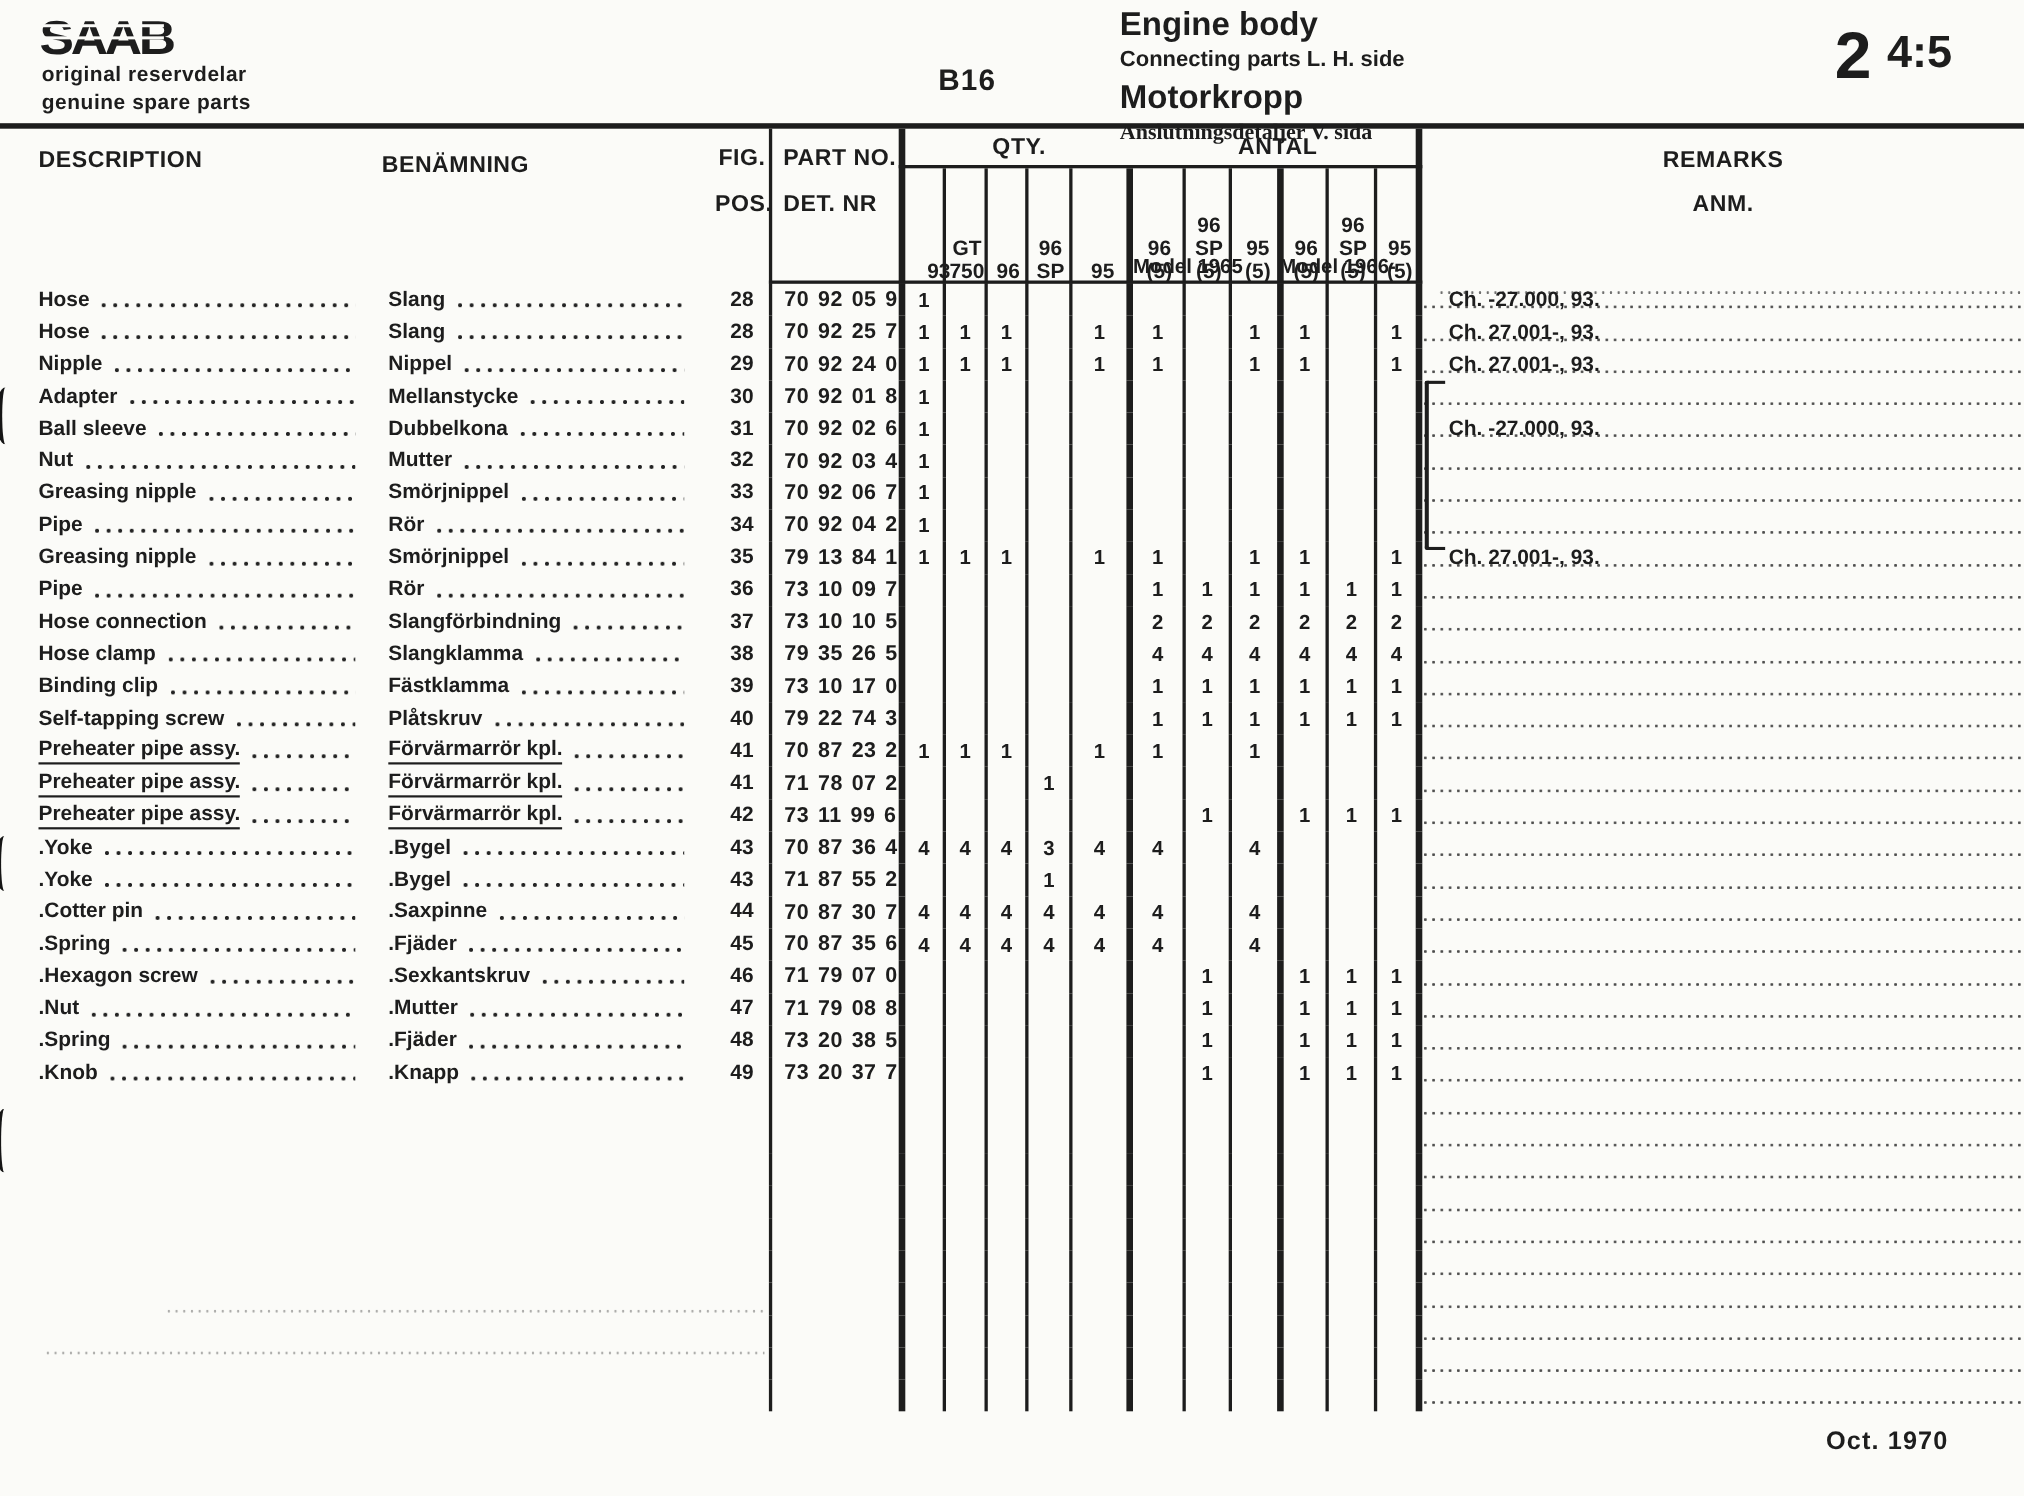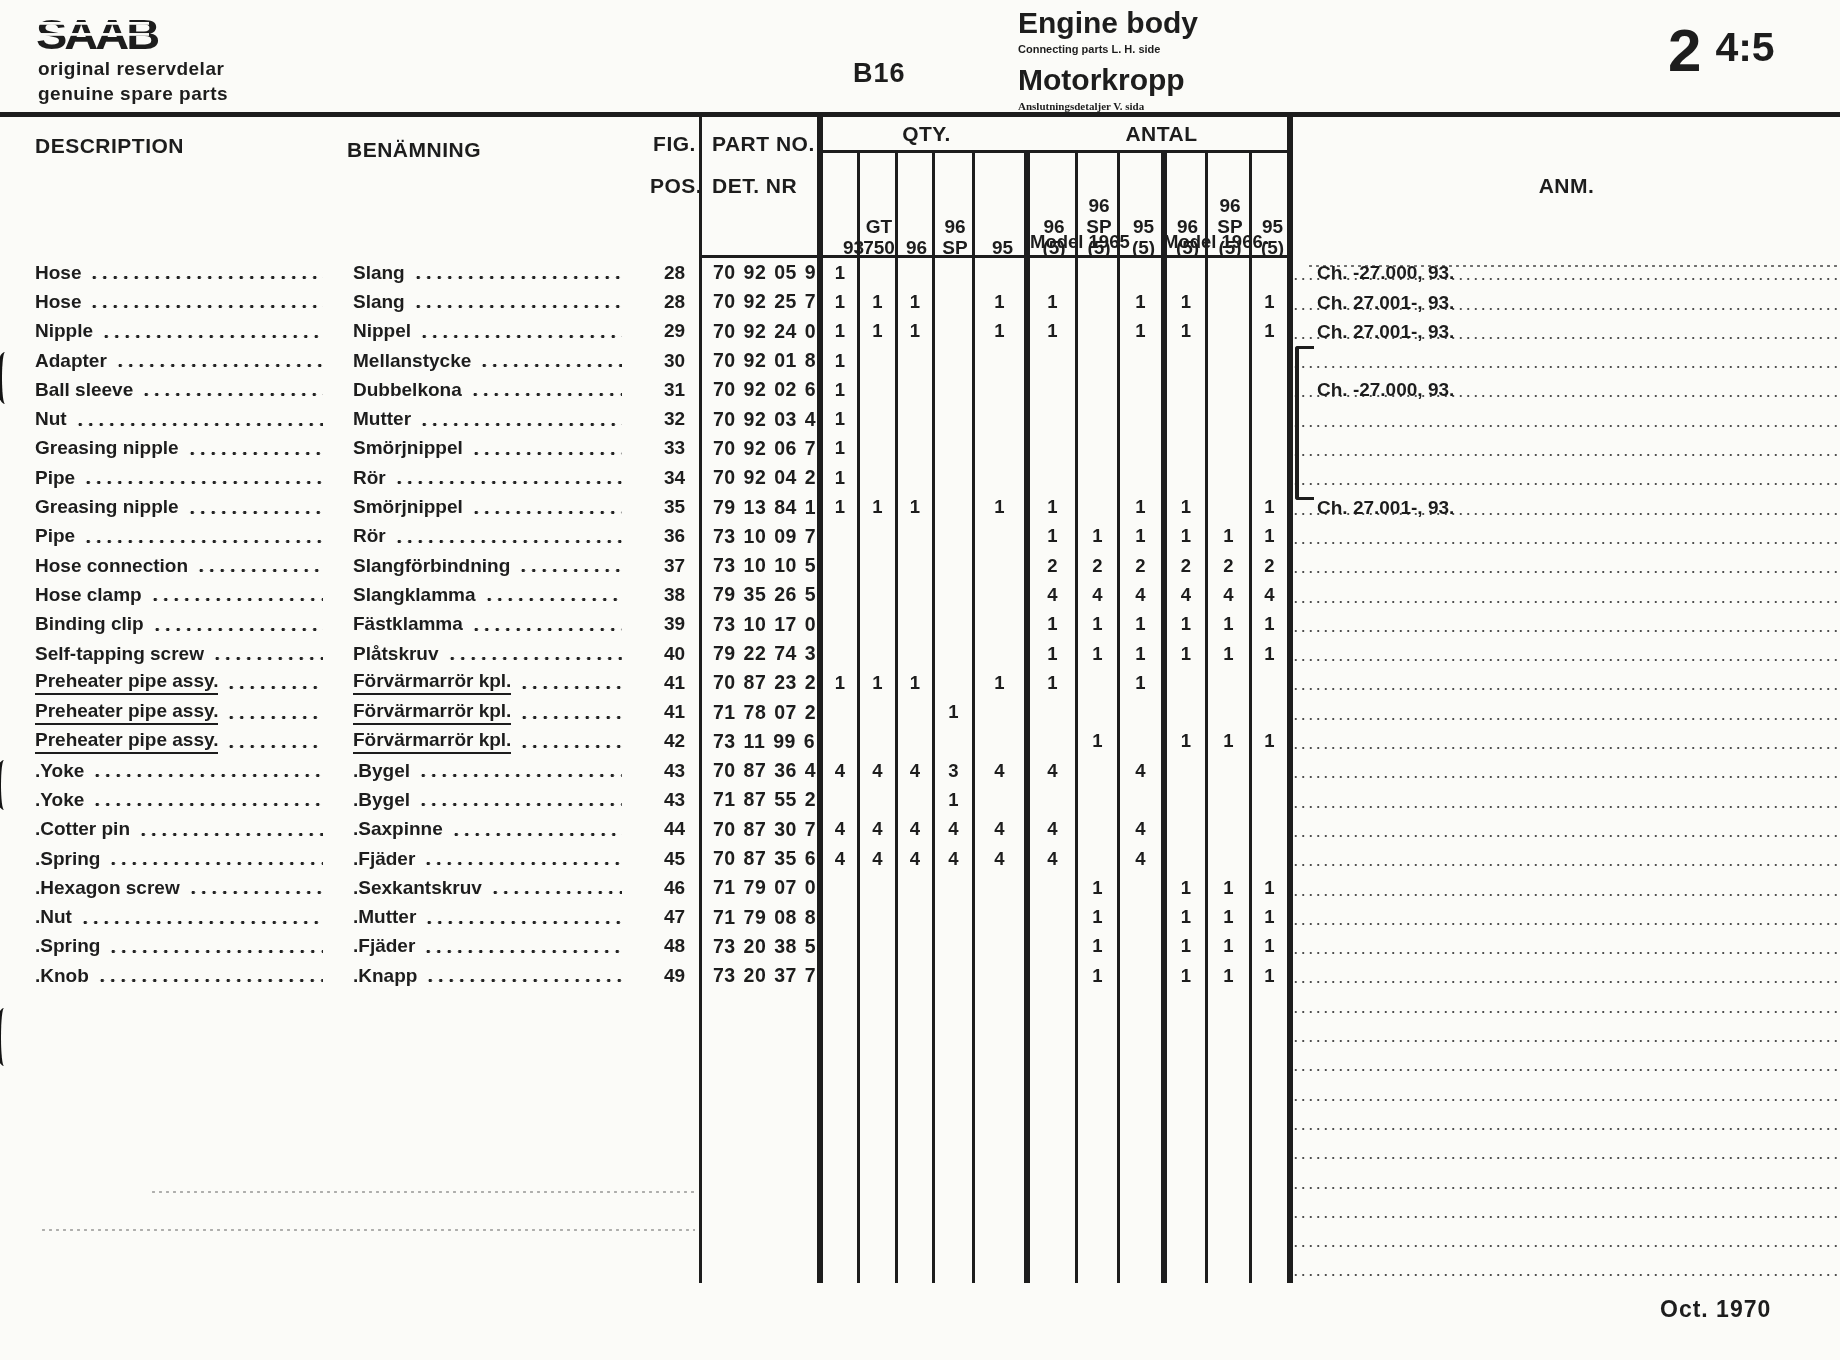--- a/index.html
+++ b/index.html
@@ -11,21 +11,21 @@
     font-family:"Liberation Sans", sans-serif; font-weight:bold;
     overflow:hidden; margin:0 auto;
   }
   
   .saab-logo{position:absolute; left:36px; top:6px; font-size:47px; letter-spacing:-3px; transform:scaleY(.92);}
   .saab-logo .stripe{position:absolute; left:2px; right:8px; height:3px; background:var(--paper);}
   .logo-sub{position:absolute; left:38px; font-size:19px; letter-spacing:.5px;}
   .b16{position:absolute; left:853px; top:58px; font-size:27px; letter-spacing:1px;}
   .title-block{position:absolute; left:1018px; top:8px; line-height:1;}
   .t-big{font-size:30px; margin:0 0 6px 0;}
-  .t-small{font-size:11px; margin:0 0 10px 0;}
+  .t-small{font-size:20px; margin:0 0 10px 0;}
   .pageno{position:absolute; left:1668px; top:16px;}
   .pageno .n{font-size:60px;}
   .pageno .r{font-size:41px; margin-left:14px; vertical-align:10px;}
   .footer-date{position:absolute; left:1660px; top:1296px; font-size:23px; letter-spacing:1px;}
 
   
   #thead{position:absolute; left:0; top:112px; width:1840px; height:146px;}
   .hline{position:absolute; background:var(--ink);}
   .vline{position:absolute; background:var(--ink);}
   .hdr-label{position:absolute; font-size:21px; letter-spacing:.5px; white-space:nowrap;}
@@ -100,20 +100,21 @@
     <div class="hdr-label" style="left:35px;  top:22px;">DESCRIPTION</div>
     <div class="hdr-label" style="left:347px; top:26px;">BENÄMNING</div>
     <div class="hdr-label" style="left:650px; top:20px; width:49px; text-align:center;">FIG.</div>
     <div class="hdr-label" style="left:650px; top:62px; width:49px; text-align:center;">POS.</div>
     <div class="hdr-label" style="left:712px; top:20px;">PART NO.</div>
     <div class="hdr-label" style="left:712px; top:62px;">DET. NR</div>
 
     <div class="hdr-label" style="left:823px; top:10px; width:207px; text-align:center;">QTY.</div>
     <div class="hdr-label" style="left:1030px; top:10px; width:263px; text-align:center;">ANTAL</div>
 
+    <div class="hdr-label" style="left:1293px; top:22px; width:547px; text-align:center;">REMARKS</div>
     <div class="hdr-label" style="left:1293px; top:62px; width:547px; text-align:center;">ANM.</div>
 
     <div class="qcol-hdr top5" style="left:823px;  width:37px;padding-left:12px;">93</div>
     <div class="qcol-hdr top5" style="left:860px;  width:38px;">GT
 750</div>
     <div class="qcol-hdr top5" style="left:898px;  width:37px;">96</div>
     <div class="qcol-hdr top5" style="left:935px;  width:40px;">96
 SP</div>
     <div class="qcol-hdr top5" style="left:975px;  width:55px;">95</div>
     <div class="qcol-hdr grp" style="left:1030px; width:48px;">96

